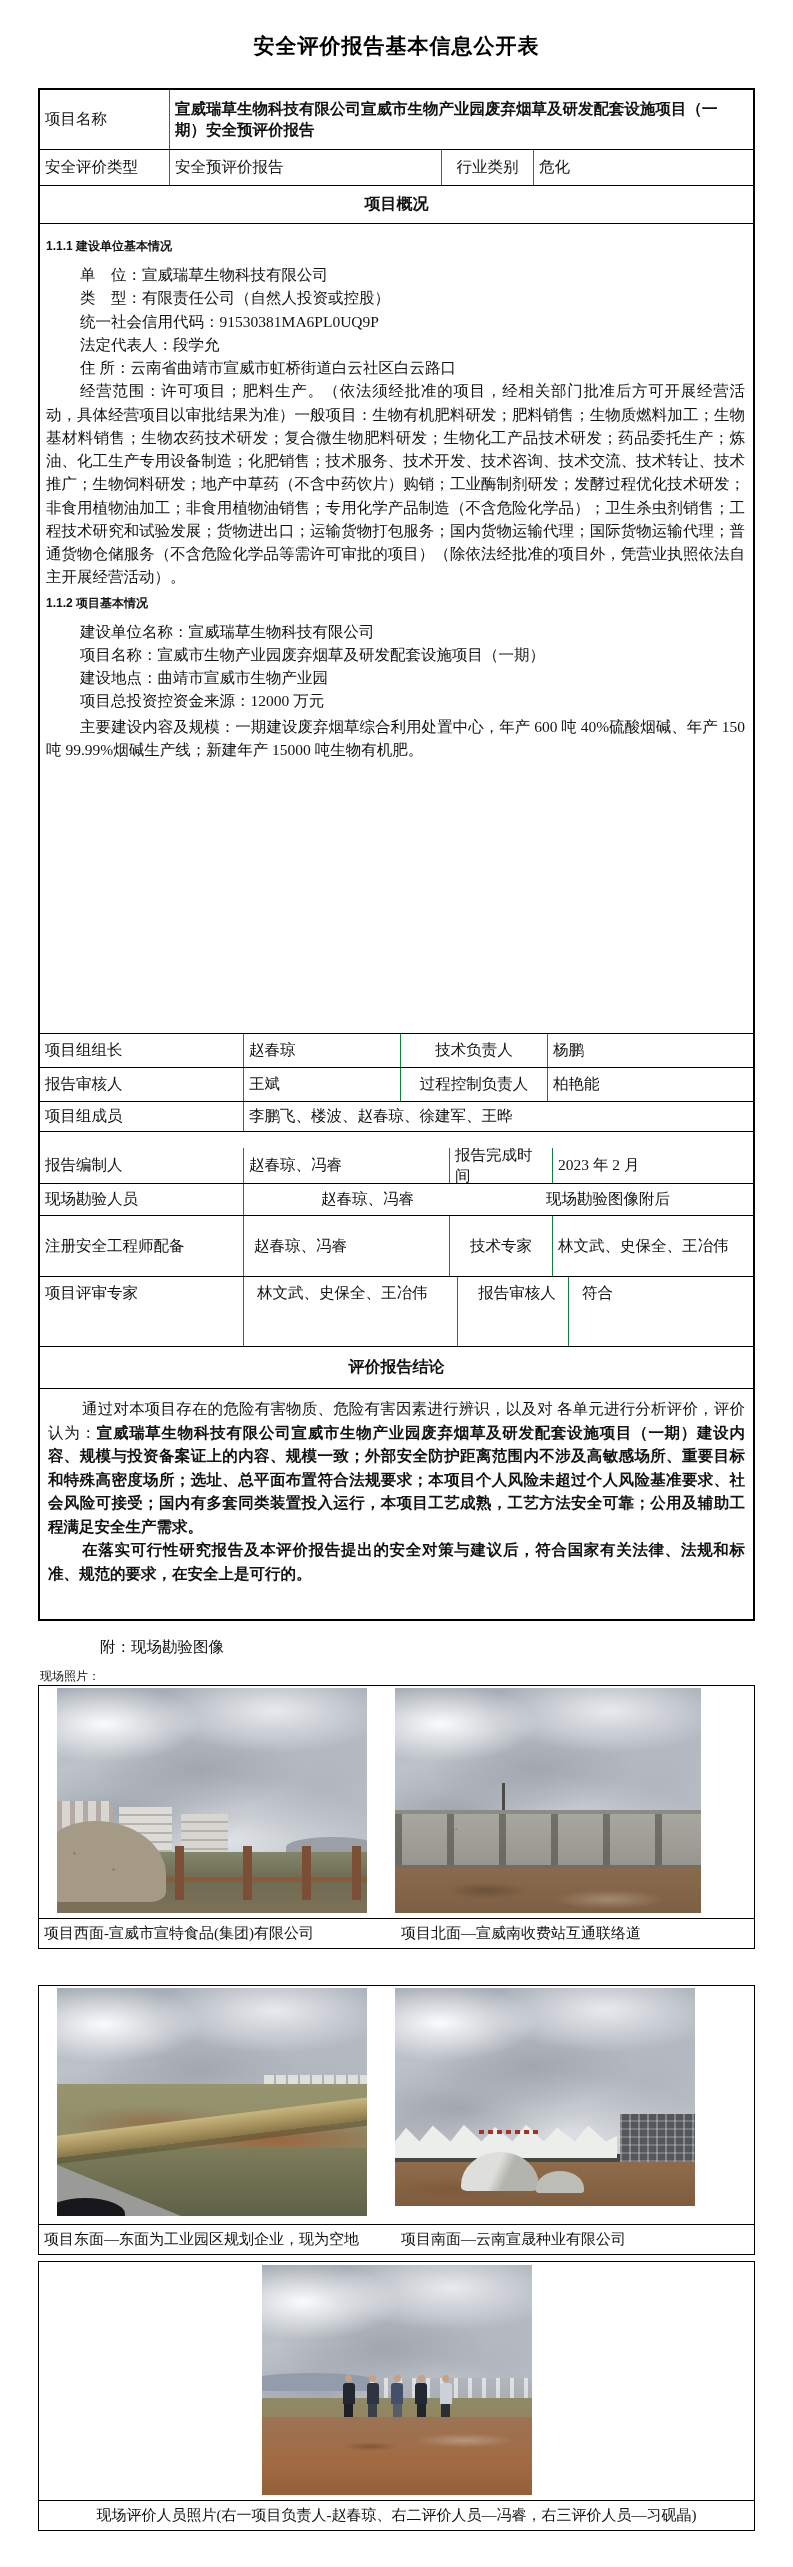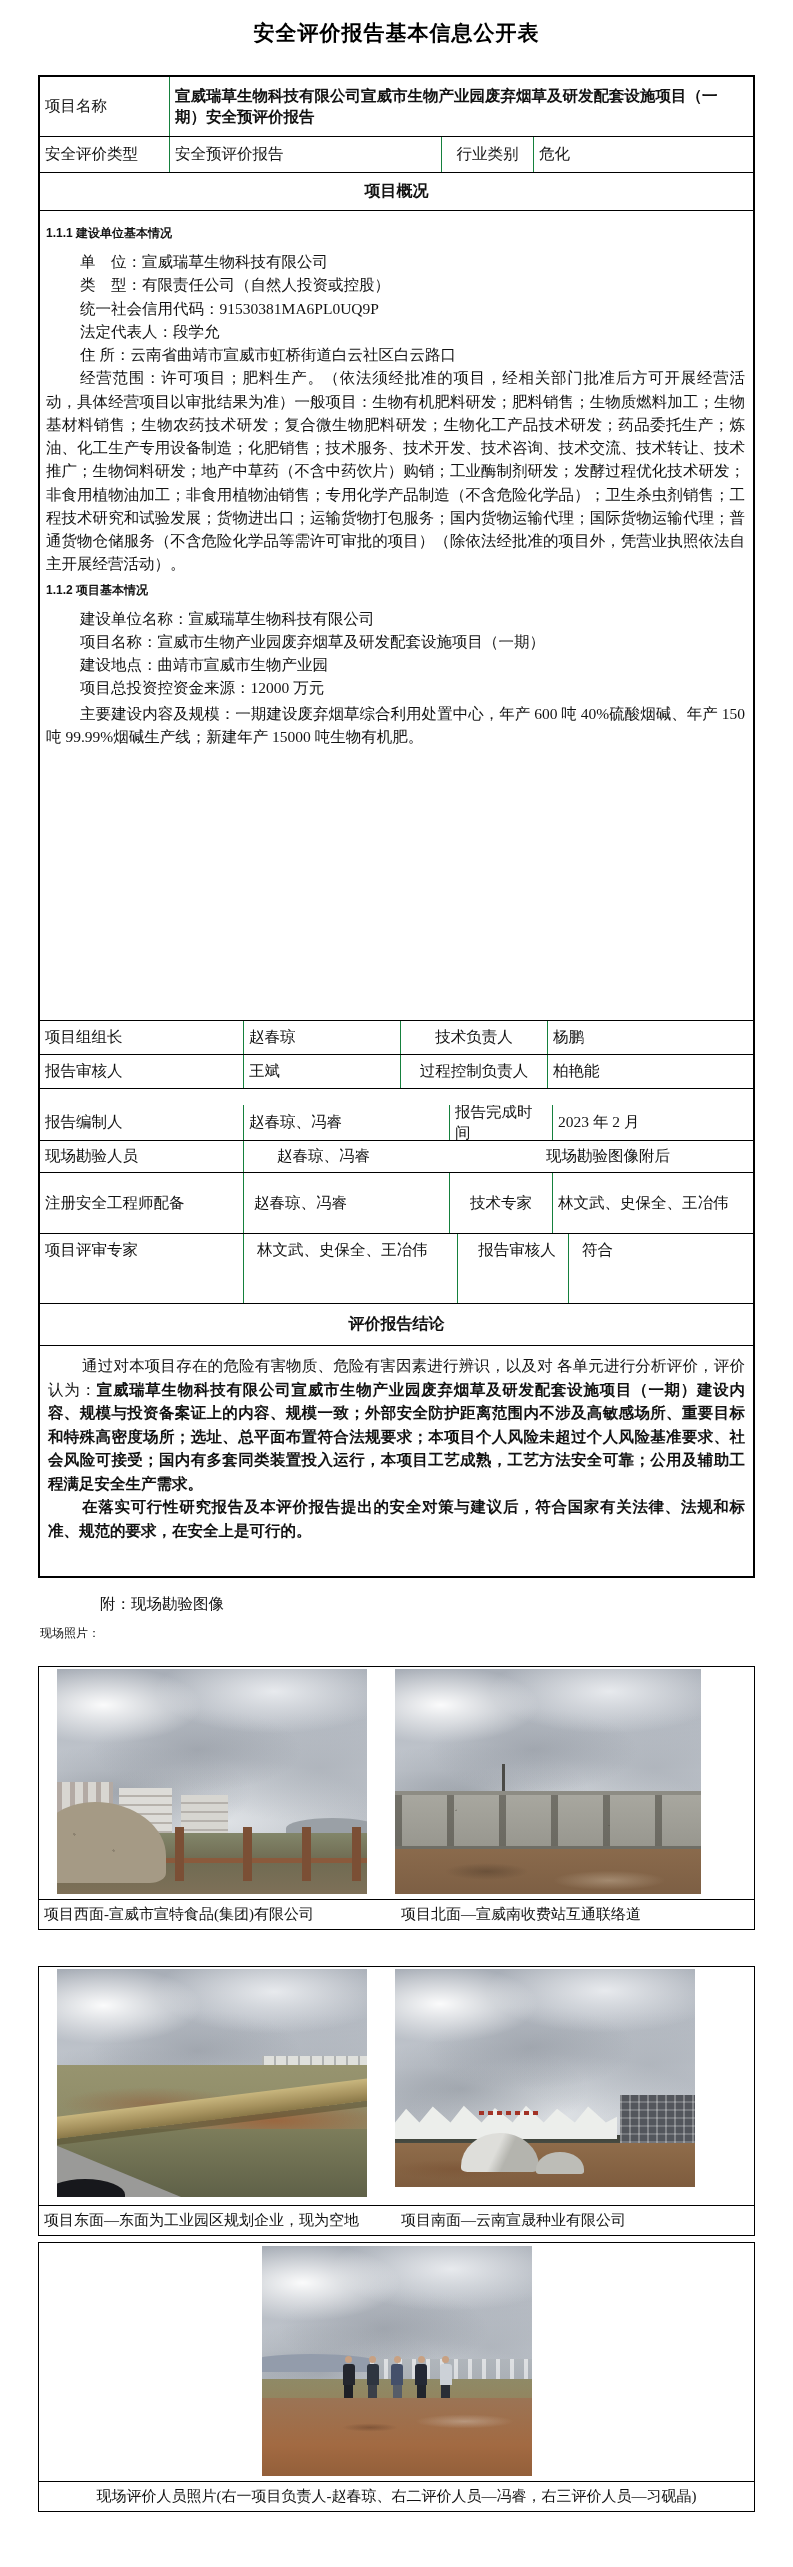--- a/index.html
+++ b/index.html
@@ -3,42 +3,42 @@
 <meta charset="utf-8">
 <style>
   * { box-sizing: border-box; margin: 0; padding: 0; }
   html,body { background:#ffffff; }
   body {
     width: 793px; height: 2567px; position: relative;
     font-family: "Liberation Serif", "DejaVu Serif", serif;
     color: #121212; font-size: 15.5px;
   }
   .doc-title {
-    padding-top: 19px; text-align: center;
+    padding-top: 32px; text-align: center;
     font-family: Liberation Sans, sans-serif;
     font-weight: bold; font-size: 21px; letter-spacing: 1px; color:#000;
   }
   
   .tbl { width: 717px; margin: 28px auto 0; border: 2px solid #000; background:#fff; }
   .trow { display: flex; border-bottom: 1px solid #000; align-items: stretch; }
   .trow:last-child { border-bottom: none; }
   .tc { border-right: 1px solid #15803d; padding: 1px 5px; display: flex; align-items: center; overflow: hidden; }
   .tc:last-child { border-right: none; }
   .tc.center { justify-content: center; }
   .tc.topal { align-items: flex-start; padding-top: 6px; }
   .flex1 { flex: 1; }
   .bold-sans { font-family:"Liberation Sans","DejaVu Sans",sans-serif; font-weight:bold; }
 
   .r-name { height: 60px; } .r-name .tc { line-height: 1.3; }
   .r-type { height: 36px; }
   .r-hd   { height: 38px; }
   .r-p    { height: 34px; }
   .r-mem  { height: 30px; }
   .r-comp { height: 36px; margin-top: 16px; }
-  .r-surv { height: 32px; }
+  .r-surv { height: 32px; gap: 44px; }
   .r-eng  { height: 61px; }
   .r-rev  { height: 70px; gap: 8px; }
   .r-chd  { height: 42px; }
 
   .w-label { width: 130px; }
   .w2a { width: 272px; } .w2b { width: 92px; }
   .pw1 { width: 204px; }
   .pa2 { width: 157px; } .pa3 { width: 147px; }
   .pb2 { width: 206px; } .pb3 { width: 103px; }
 
@@ -58,21 +58,21 @@
   .r-conc { height: 230px; }
   .conc-cell { flex:1; display:block; padding: 8px 8px 0 8px; }
   .conc-cell .pjust { line-height: 1.52; }
   .conc-bold { font-family:"Liberation Sans","DejaVu Sans",sans-serif; font-weight:bold; }
 
   
   .attach-note { margin: 16px 0 0 100px; font-size: 15.5px; }
   .photos-label { margin: 10px 16px 0 40px; font-size: 12px; }
 
   
-  .pblock { width: 717px; margin: 24px auto 0; border: 1px solid #000; background:#fff; }
+  .pblock { width: 717px; margin: 0 auto 0; border: 1px solid #000; background:#fff; }
   .pblock.gap-lg { margin-top: 36px; }
   .pblock.gap-sm { margin-top: 6px; }
   .parea { position: relative; height: 232px; }
   .parea.tall { height: 238px; }
   .photo { position:absolute; top:2px; overflow:hidden; background:#cdd1d6; }
   .cap-row { display:flex; border-top:1px solid #000; height:30px; align-items:center; font-size:15px; }
   .cap-row .c1 { width: 362px; padding-left: 5px; }
   .cap-row .c2 { flex: 1; }
   .cap-row.centered { justify-content:center; }
 
@@ -231,20 +231,24 @@
     <div class="tc flex1">杨鹏</div>
   </div>
 
   <div class="trow r-p">
     <div class="tc pw1">报告审核人</div>
     <div class="tc pa2">王斌</div>
     <div class="tc pa3 center">过程控制负责人</div>
     <div class="tc flex1">柏艳能</div>
   </div>
 
+  <div class="trow r-mem">
+    <div class="tc pw1">项目组成员</div>
+    <div class="tc flex1">李鹏飞、楼波、赵春琼、徐建军、王晔</div>
+  </div>
 
   <div class="trow r-comp">
     <div class="tc pw1">报告编制人</div>
     <div class="tc pb2">赵春琼、冯睿</div>
     <div class="tc pb3 center">报告完成时间</div>
     <div class="tc flex1">2023 年 2 月</div>
   </div>
 
   <div class="trow r-surv">
     <div class="tc pw1">现场勘验人员</div>

